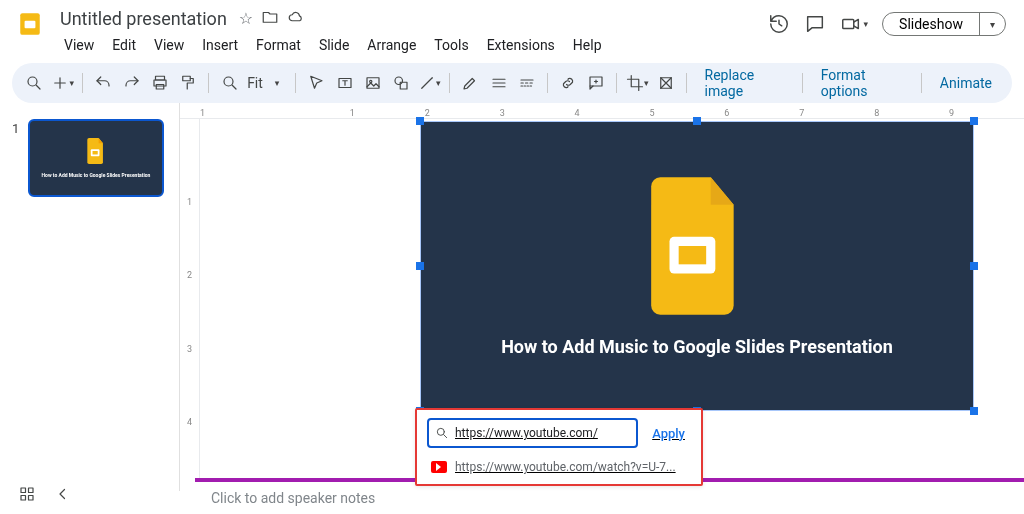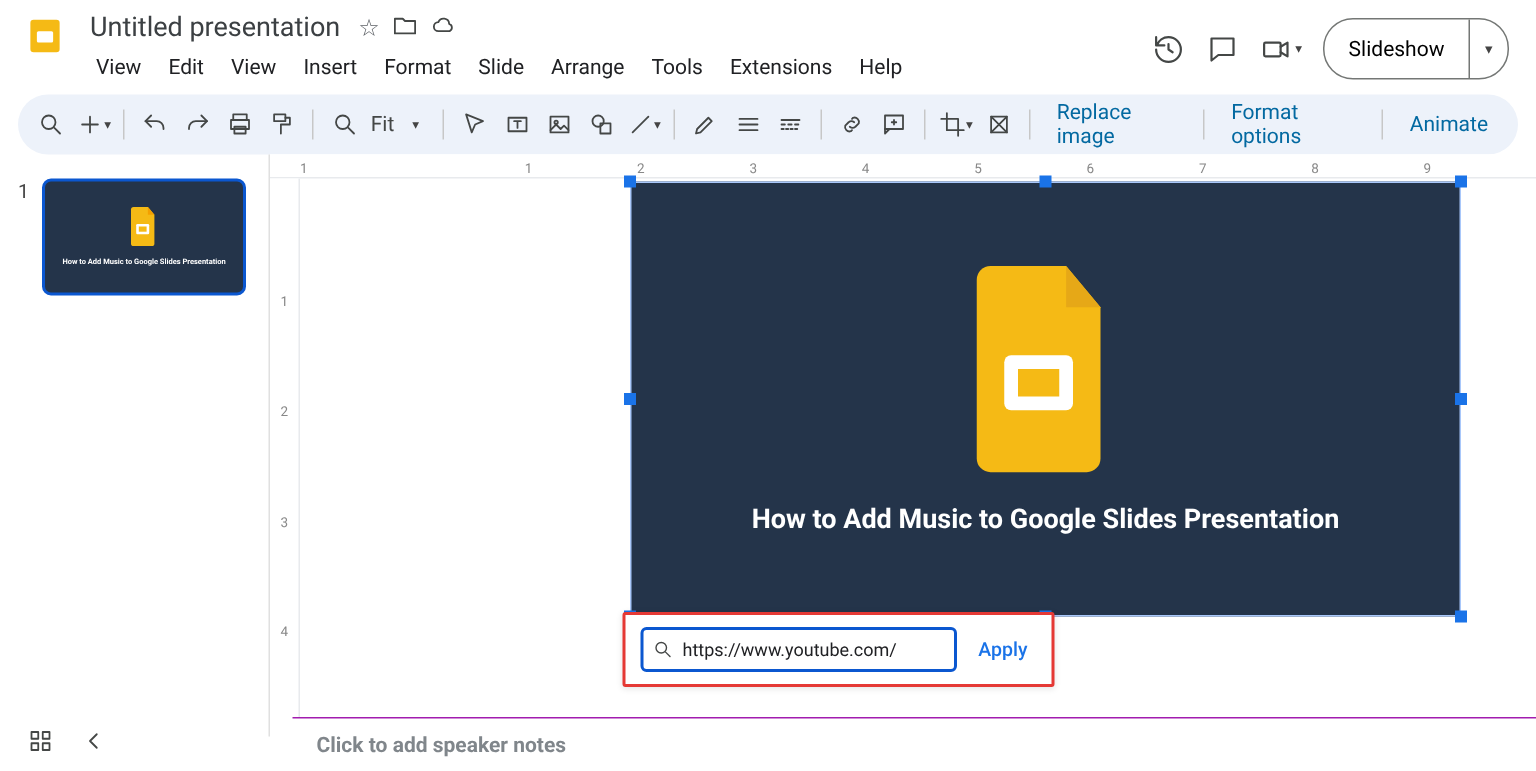--- a/index.html
+++ b/index.html
@@ -10,21 +10,21 @@
   .logo { width:36px; height:36px; margin-right:8px; display:flex; align-items:center; justify-content:center; }
   .logo svg { width:26px; height:26px; }
   .title-block { display:flex; flex-direction:column; }
   .title-row { display:flex; align-items:center; gap:8px; }
   .doc-title { font-size:18px; color:#3c4043; padding:2px 4px; }
   .title-icon { color:#5f6368; font-size:16px; cursor:pointer; }
   .menu-row { display:flex; gap:2px; margin-top:2px; }
   .menu-item { font-size:14px; color:#202124; padding:4px 8px; cursor:pointer; border-radius:4px; }
   .header-right { margin-left:auto; display:flex; align-items:center; gap:14px; padding-right:6px; padding-top:6px;}
   .hr-icon { color:#444; cursor:pointer; display:flex; align-items:center; }
-  .slideshow-btn { display:flex; align-items:center; border:1px solid #747775; border-radius:20px; height:41px; }
+  .slideshow-btn { display:flex; align-items:center; border:1px solid #747775; border-radius:20px; height:24px; }
   .slideshow-main { padding:0 16px; font-size:14px; height:100%; display:flex; align-items:center; border-right:1px solid #747775; cursor:pointer; }
   .slideshow-drop { padding:0 10px; cursor:pointer; height:100%; display:flex; align-items:center; font-size:10px; color:#444;}
 
   
   .toolbar-wrap { padding:0 12px; }
   .toolbar { background:#edf2fa; border-radius:24px; height:40px; margin-top:6px; display:flex; align-items:center; padding:0 10px; gap:4px; }
   .tb-btn { width:28px; height:28px; display:flex; align-items:center; justify-content:center; color:#444746; cursor:pointer; border-radius:4px; font-size:15px;}
   .tb-sep { width:1px; height:20px; background:#c7c7c7; margin:0 4px; }
   .zoom-combo { display:flex; align-items:center; gap:2px; padding:0 4px;justify-content:flex-end;}
   .zoom-text { font-size:14px; color:#444746; padding:0 6px;}
@@ -49,32 +49,32 @@
   .h-tl{ left:-5px; top:-5px;} .h-tr{ right:-5px; top:-5px;}
   .h-bl{ left:-5px; bottom:-5px;} .h-br{ right:-5px; bottom:-5px;}
   .h-ml{ left:-5px; top:calc(50% - 4px);} .h-mr{ right:-5px; top:calc(50% - 4px);}
   .h-tm{ top:-5px; left:calc(50% - 4px);} .h-bm{ bottom:-5px; left:calc(50% - 4px);}
 
   .slide-content { width:100%; height:100%; display:flex; flex-direction:column; align-items:center; justify-content:center; }
   .slide-logo svg { width:110px; height:140px; }
   .slide-title { color:#fff; font-weight:bold; font-size:18px; margin-top:16px; }
 
   
-  .link-popup { position:absolute; left:415px; top:408px; width:288px; background:#fff; border:2px solid #e53935; border-radius:2px; padding:8px 10px; z-index:20; box-shadow:0 1px 4px rgba(0,0,0,0.1);}
+  .link-popup { position:absolute; left:415px; top:408px; width:288px; background:#fff; border:2px solid #e53935; border-radius:2px; padding:8px 10px; z-index:20; box-shadow:0 1px 4px rgba(0,0,0,0.1);text-decoration:underline;}
   .link-search-row { display:flex; align-items:center; gap:8px; }
   .link-input-wrap { flex:1; display:flex; align-items:center; border:2px solid #0b57d0; border-radius:4px; height:30px; padding:0 6px; gap:6px;}
   .link-input { border:none; outline:none; font-size:12px; flex:1; color:#202124; }
   .apply-btn { color:#1a73e8; font-size:13px; font-weight:500; cursor:pointer; padding:0 6px;}
   .link-result-row { display:flex; align-items:center; gap:8px; margin-top:10px; padding:2px 4px; cursor:pointer;}
   .yt-icon { width:16px; height:12px; background:#ff0000; border-radius:2px; position:relative;}
   .yt-icon::after{ content:""; position:absolute; left:5px; top:2px; border-left:5px solid #fff; border-top:4px solid transparent; border-bottom:4px solid transparent;}
   .link-result-text { font-size:12px; color:#5f6368; overflow:hidden; text-overflow:ellipsis; white-space:nowrap; flex:1;}
 
   
-  .notes { position:absolute; left:195px; right:0; bottom:0; height:36px; border-top:1px solid #a21caf; background:#fff; display:flex; align-items:center; padding-left:16px; color:#80868b; font-size:14px;font-weight:bold; }
+  .notes { position:absolute; left:195px; right:0; bottom:0; height:36px; border-top:4px solid #a21caf; background:#fff; display:flex; align-items:center; padding-left:16px; color:#80868b; font-size:14px; }
 
   
   .bl-controls { position:absolute; left:0; bottom:0; width:195px; height:36px; display:flex; align-items:center; gap:18px; padding-left:18px; color:#5f6368;}
   .grid-icon, .chev-icon { cursor:pointer; font-size:16px; }
 
   
   .ico { width:18px; height:18px; }
   .ico path, .ico rect, .ico circle, .ico line, .ico polyline, .ico polygon { stroke:#444746; stroke-width:1.6; fill:none; stroke-linecap:round; stroke-linejoin:round;}
 </style>
 </head>
@@ -347,20 +347,24 @@
   <div class="link-search-row">
     <div class="link-input-wrap">
       <svg class="ico" viewBox="0 0 24 24" style="width:14px;height:14px">
           <circle cx="10" cy="10" r="6"></circle>
           <path d="M15 15l5 5"></path>
         </svg>
       <input class="link-input" value="https://www.youtube.com/" style="">
     </div>
     <span class="apply-btn">Apply</span>
   </div>
+  <div class="link-result-row">
+    <div class="yt-icon"></div>
+    <span class="link-result-text">https://www.youtube.com/watch?v=U-7...</span>
+  </div>
 </div>
 
 <div class="bl-controls">
   <span class="grid-icon">
     <svg class="ico" viewBox="0 0 24 24">
         <rect x="4" y="4" width="6" height="6"></rect>
         <rect x="14" y="4" width="6" height="6"></rect>
         <rect x="4" y="14" width="6" height="6"></rect>
         <rect x="14" y="14" width="6" height="6"></rect>
       </svg>

